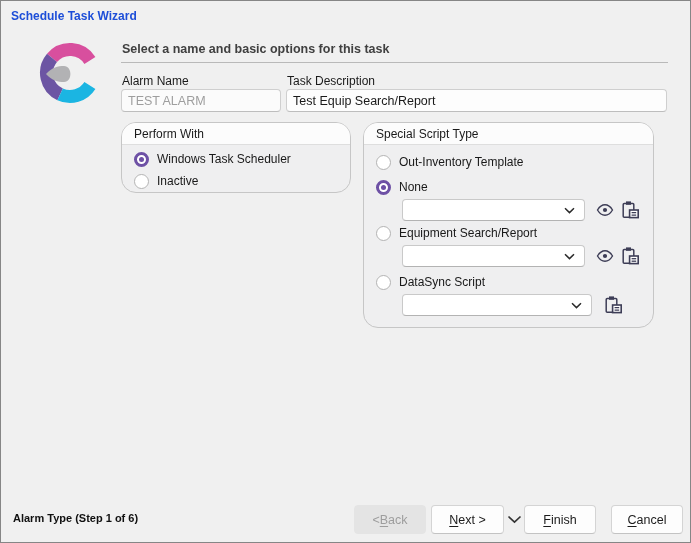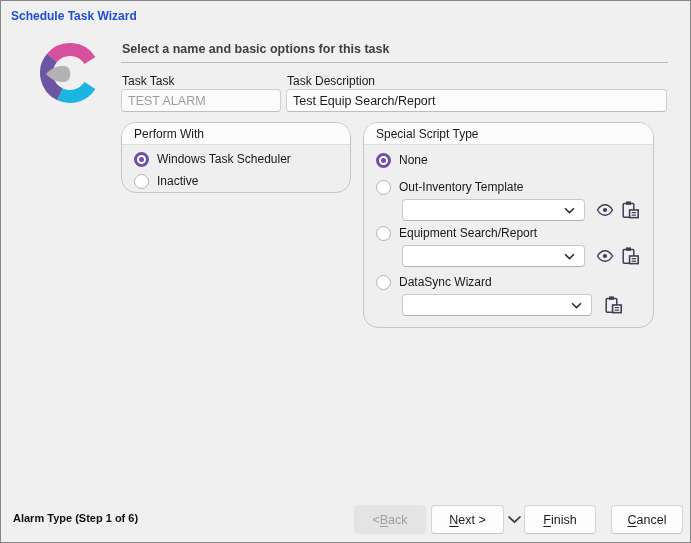--- a/index.html
+++ b/index.html
@@ -92,21 +92,21 @@
   <svg class="logo" viewBox="0 0 64 64">
     <path d="M 14.0 16.9 A 23.5 23.5 0 0 1 51.9 19.5" fill="none" stroke="#d84f9e" stroke-width="13"></path>
     <path d="M 14.0 16.9 A 23.5 23.5 0 0 0 22.1 53.3" fill="none" stroke="#6c55a3" stroke-width="13"></path>
     <path d="M 22.1 53.3 A 23.5 23.5 0 0 0 51.9 44.5" fill="none" stroke="#1bb5e2" stroke-width="13"></path>
     <path d="M 8 33 C 14 26.5 20 25 26 25 C 34.5 25 34.5 41 26 41 C 20 41 14 39.5 8 33 Z" fill="#b2b2b4"></path>
   </svg>
 
   <div class="instruction">Select a name and basic options for this task</div>
   <div class="instruction-sep"></div>
 
-  <div class="field-label" id="task-name-label">Task Task</div>
+  <div class="field-label" id="task-name-label">Alarm Name</div>
   <div class="field-label" id="task-desc-label">Task Description</div>
   <div class="textbox" id="task-name-input">TEST ALARM</div>
   <div class="textbox" id="task-desc-input">Test Equip Search/Report</div>
 
   <div class="groupbox" id="perform-group">
     <div class="group-header">Perform With</div>
     <div class="group-body">
       <div class="radio-row row-gap4">
         <span class="radio checked"></span>
         <span class="radio-label">Windows Task Scheduler</span>
@@ -114,28 +114,28 @@
       <div class="radio-row row-gap2">
         <span class="radio"></span>
         <span class="radio-label">Inactive</span>
       </div>
     </div>
   </div>
 
   <div class="groupbox" id="special-group">
     <div class="group-header">Special Script Type</div>
     <div class="group-body">
+      <div class="radio-row row-gap7">
+        <span class="radio"></span>
+        <span class="radio-label">Out-Inventory Template</span>
+      </div>
+
       <div class="radio-row row-gap5">
         <span class="radio checked"></span>
         <span class="radio-label">None</span>
-      </div>
-
-      <div class="radio-row row-gap7">
-        <span class="radio"></span>
-        <span class="radio-label">Out-Inventory Template</span>
       </div>
       <div class="combo-row row-gap2">
         <div class="combobox">
           <span></span>
           <svg width="11" height="7" viewBox="0 0 11 7">
               <polyline points="1,1.2 5.5,5.6 10,1.2" fill="none" stroke="#2b2b2b" stroke-width="1.5"></polyline>
             </svg>
         </div>
         <button class="icon-btn">
           <svg width="20" height="20" viewBox="0 0 20 20">
@@ -177,21 +177,21 @@
               <rect x="6" y="1.4" width="5" height="3.4" fill="#3d3d56"></rect>
               <rect x="9.6" y="10" width="8.6" height="7.6" fill="#fff" stroke="#3d3d56" stroke-width="1.6"></rect>
               <line x1="11.6" y1="12.7" x2="16.2" y2="12.7" stroke="#3d3d56" stroke-width="1.3"></line>
               <line x1="11.6" y1="15.2" x2="16.2" y2="15.2" stroke="#3d3d56" stroke-width="1.3"></line>
             </svg>
         </button>
       </div>
 
       <div class="radio-row row-gap5">
         <span class="radio"></span>
-        <span class="radio-label">DataSync Wizard</span>
+        <span class="radio-label">DataSync Script</span>
       </div>
       <div class="combo-row row-gap2">
         <div class="combobox">
           <span></span>
           <svg width="11" height="7" viewBox="0 0 11 7">
               <polyline points="1,1.2 5.5,5.6 10,1.2" fill="none" stroke="#2b2b2b" stroke-width="1.5"></polyline>
             </svg>
         </div>
         <button class="icon-btn">
           <svg width="20" height="20" viewBox="0 0 20 20">

